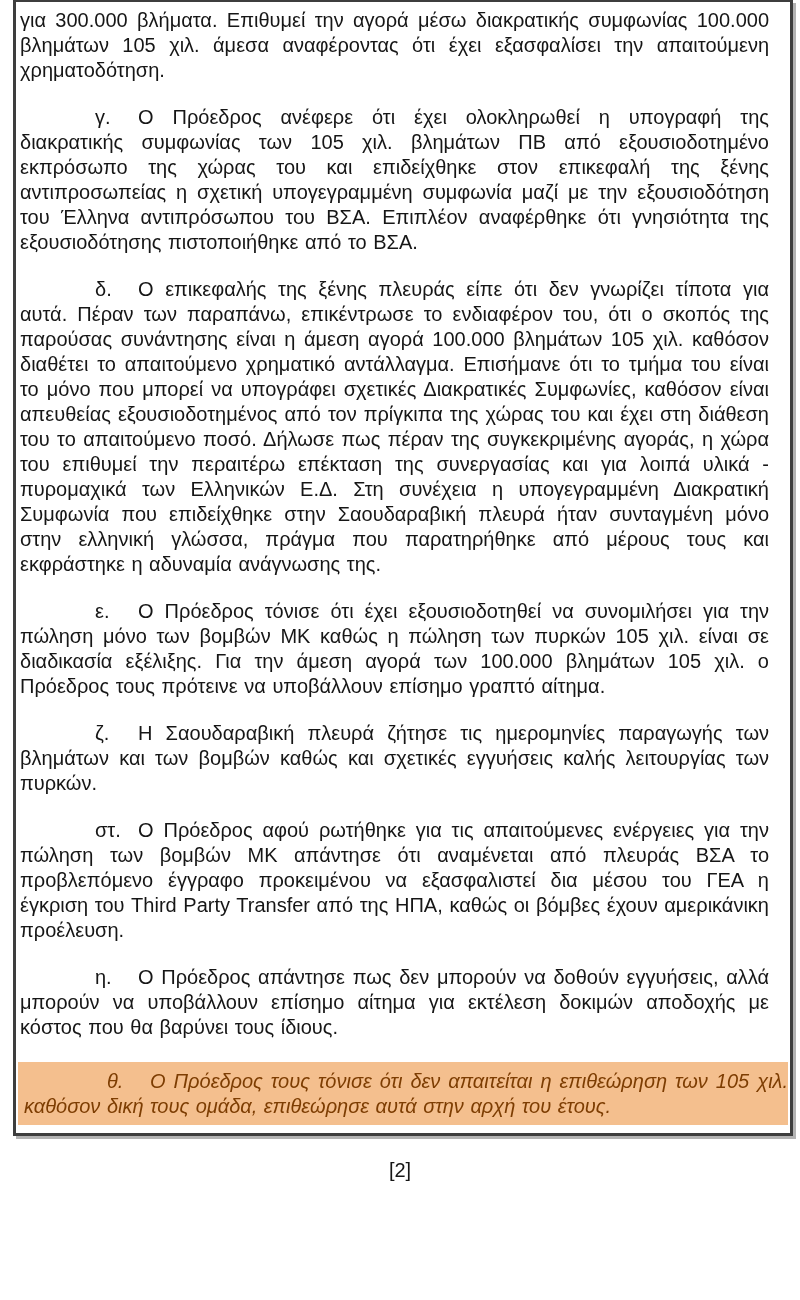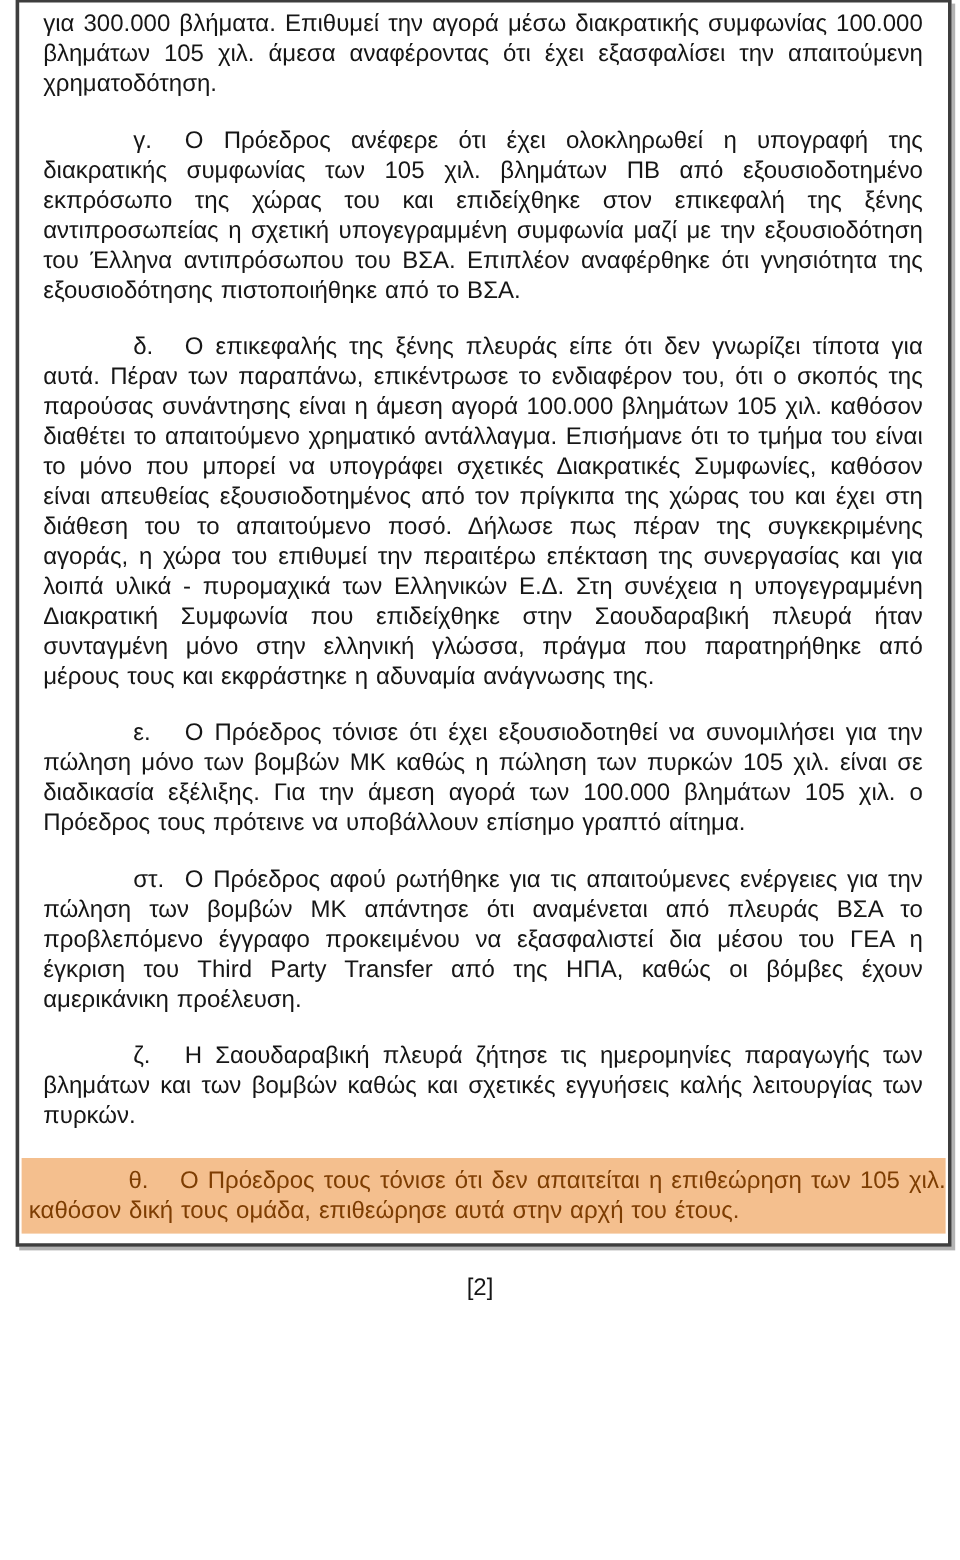--- a/index.html
+++ b/index.html
@@ -19,37 +19,38 @@
     border-top-width: 2px;
     box-shadow: 3px 3px 0 #b3b3b3;
     padding: 6px 0 8px 0;
     background: #ffffff;
   }
   .para {
     font-size: 20px;
     line-height: 25px;
     text-align: justify;
     text-indent: 75px;
-    margin: 0 21px 22px 20px;
+    margin: 0 21px 22px 4px;
     word-spacing: 1px;
   }
   .para.cont {
     text-indent: 0;
   }
   .plabel {
     display: inline-block;
     min-width: 43px;
     text-indent: 0;
   }
   .para.highlight {
     background: var(--hl-bg, #f4bf8e);
     color: var(--hl-text, #7d3d02);
     margin: 0 2px 0 2px;
     padding: 7px 0 6px 6px;
     text-indent: 83px;
+    font-style: italic;
   }
   .footer {
     margin-top: 22px;
     text-align: center;
     font-size: 20px;
     line-height: 25px;
     color: #161616;
   }
 </style>
 </head>
@@ -59,24 +60,25 @@
   <div class="frame">
 
     <p class="para cont"><span class="ptext">για 300.000 βλήματα. Επιθυμεί την αγορά μέσω διακρατικής συμφωνίας 100.000 βλημάτων 105 χιλ. άμεσα αναφέροντας ότι έχει εξασφαλίσει την απαιτούμενη χρηματοδότηση.</span></p>
 
     <p class="para"><span class="plabel">γ.</span><span class="ptext">Ο Πρόεδρος ανέφερε ότι έχει ολοκληρωθεί η υπογραφή της διακρατικής συμφωνίας των 105 χιλ. βλημάτων ΠΒ από εξουσιοδοτημένο εκπρόσωπο της χώρας του και επιδείχθηκε στον επικεφαλή της ξένης αντιπροσωπείας η σχετική υπογεγραμμένη συμφωνία μαζί με την εξουσιοδότηση του Έλληνα αντιπρόσωπου του ΒΣΑ. Επιπλέον αναφέρθηκε ότι γνησιότητα της εξουσιοδότησης πιστοποιήθηκε από το ΒΣΑ.</span></p>
 
     <p class="para"><span class="plabel">δ.</span><span class="ptext">Ο επικεφαλής της ξένης πλευράς είπε ότι δεν γνωρίζει τίποτα για αυτά. Πέραν των παραπάνω, επικέντρωσε το ενδιαφέρον του, ότι ο σκοπός της παρούσας συνάντησης είναι η άμεση αγορά 100.000 βλημάτων 105 χιλ. καθόσον διαθέτει το απαιτούμενο χρηματικό αντάλλαγμα. Επισήμανε ότι το τμήμα του είναι το μόνο που μπορεί να υπογράφει σχετικές Διακρατικές Συμφωνίες, καθόσον είναι απευθείας εξουσιοδοτημένος από τον πρίγκιπα της χώρας του και έχει στη διάθεση του το απαιτούμενο ποσό. Δήλωσε πως πέραν της συγκεκριμένης αγοράς, η χώρα του επιθυμεί την περαιτέρω επέκταση της συνεργασίας και για λοιπά υλικά - πυρομαχικά των Ελληνικών Ε.Δ. Στη συνέχεια η υπογεγραμμένη Διακρατική Συμφωνία που επιδείχθηκε στην Σαουδαραβική πλευρά ήταν συνταγμένη μόνο στην ελληνική γλώσσα, πράγμα που παρατηρήθηκε από μέρους τους και εκφράστηκε η αδυναμία ανάγνωσης της.</span></p>
 
     <p class="para"><span class="plabel">ε.</span><span class="ptext">Ο Πρόεδρος τόνισε ότι έχει εξουσιοδοτηθεί να συνομιλήσει για την πώληση μόνο των βομβών ΜΚ καθώς η πώληση των πυρκών 105 χιλ. είναι σε διαδικασία εξέλιξης. Για την άμεση αγορά των 100.000 βλημάτων 105 χιλ. ο Πρόεδρος τους πρότεινε να υποβάλλουν επίσημο γραπτό αίτημα.</span></p>
 
+    <p class="para"><span class="plabel">ζ.</span><span class="ptext">Η Σαουδαραβική πλευρά ζήτησε τις ημερομηνίες παραγωγής των βλημάτων και των βομβών καθώς και σχετικές εγγυήσεις καλής λειτουργίας των πυρκών.</span></p>
+
     <p class="para"><span class="plabel">στ.</span><span class="ptext">Ο Πρόεδρος αφού ρωτήθηκε για τις απαιτούμενες ενέργειες για την πώληση των βομβών ΜΚ απάντησε ότι αναμένεται από πλευράς ΒΣΑ το προβλεπόμενο έγγραφο προκειμένου να εξασφαλιστεί δια μέσου του ΓΕΑ η έγκριση του Third Party Transfer από της ΗΠΑ, καθώς οι βόμβες έχουν αμερικάνικη προέλευση.</span></p>
 
-    <p class="para"><span class="plabel">ζ.</span><span class="ptext">Η Σαουδαραβική πλευρά ζήτησε τις ημερομηνίες παραγωγής των βλημάτων και των βομβών καθώς και σχετικές εγγυήσεις καλής λειτουργίας των πυρκών.</span></p>
-
+    <p class="para"><span class="plabel">η.</span><span class="ptext">Ο Πρόεδρος απάντησε πως δεν μπορούν να δοθούν εγγυήσεις, αλλά μπορούν να υποβάλλουν επίσημο αίτημα για εκτέλεση δοκιμών αποδοχής με κόστος που θα βαρύνει τους ίδιους.</span></p>
 
 
     <p class="para highlight"><span class="plabel">θ.</span><span class="ptext">Ο Πρόεδρος τους τόνισε ότι δεν απαιτείται η επιθεώρηση των 105 χιλ. καθόσον δική τους ομάδα, επιθεώρησε αυτά στην αρχή του έτους.</span></p>
 
   </div>
 
   <div class="footer">[2]</div>
 </div>
 
 </body></html>

